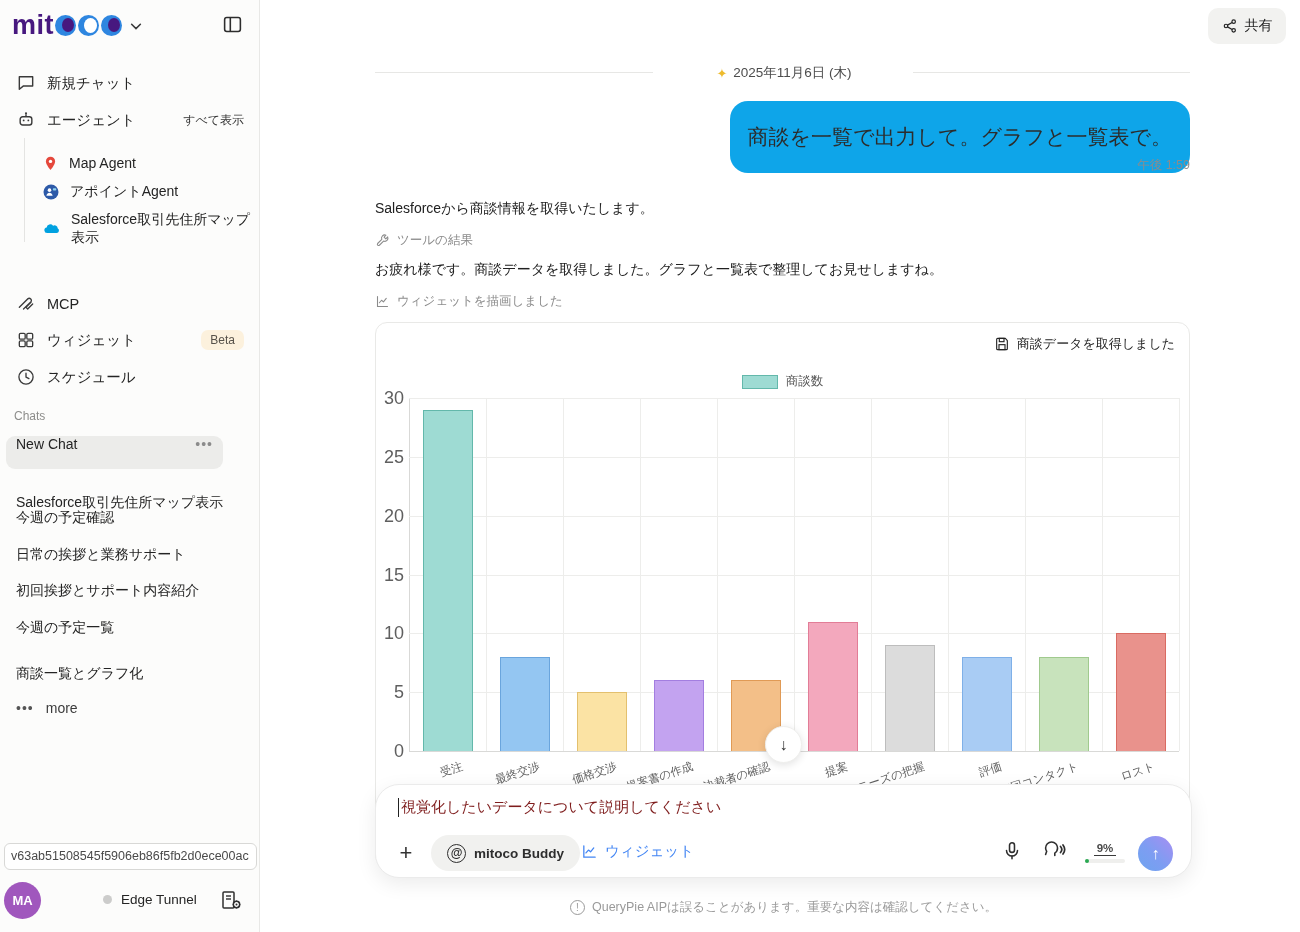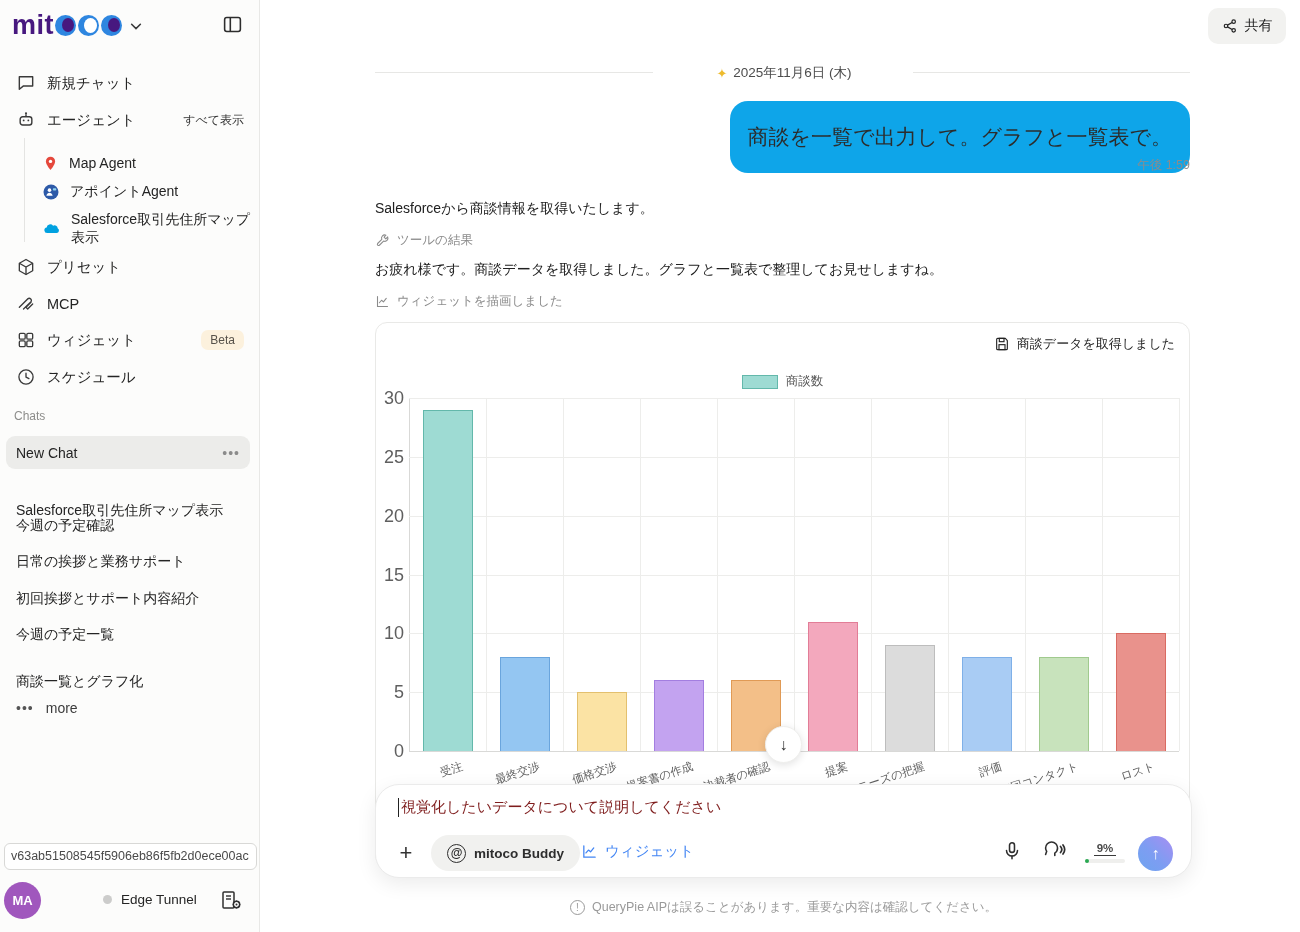--- a/index.html
+++ b/index.html
@@ -15,21 +15,21 @@
   .logo-o::after { content:""; position:absolute; left:6px; top:3px; width:13px; height:15px; border-radius:50%; background:#fff; }
   .logo-o.solid::after { background:#47187f; left:7px; top:3px; width:12px; height:14px; border-radius:50%; }
   .panel-btn { position:absolute; right:16px; top:14px; cursor:pointer; }
   .nav-item { position:absolute; left:0; width:260px; height:34px; display:flex; align-items:center; gap:11px; padding-left:16px; font-size:14.5px; color:#242424; cursor:pointer; }
   .nav-item .ico { width:20px; height:20px; color:#3a3a3a; flex:0 0 20px; }
   .show-all { position:absolute; right:16px; font-size:12px; color:#333; cursor:pointer; }
   .badge-beta { position:absolute; right:16px; background:#fcf1dd; color:#57524a; font-size:12px; padding:3px 9px; border-radius:7px; }
   .agent-item { position:absolute; left:42px; width:210px; height:30px; display:flex; align-items:center; gap:10px; font-size:14px; color:#242424; cursor:pointer; }
   #agent-guide { position:absolute; left:24px; top:138px; width:1px; height:104px; background:#e4e4e2; }
   .chats-header { position:absolute; left:14px; font-size:12px; color:#8d8d8b; }
-  .chat-item { position:absolute; left:6px; width:244px; height:33px; display:flex; align-items:center; padding:0 10px; font-size:14px; color:#242424; border-radius:9px; cursor:pointer; white-space:nowrap; overflow:hidden; }
+  .chat-item { position:absolute; left:6px; width:217px; height:33px; display:flex; align-items:flex-start; padding:0 10px; font-size:14px; color:#242424; border-radius:9px; cursor:pointer; white-space:nowrap; overflow:hidden; }
   .chat-item.selected { background:#ececea; }
   .chat-item .dots { margin-left:auto; color:#8b8b8b; font-size:14px; letter-spacing:1px; }
   .more-row { position:absolute; left:16px; display:flex; align-items:center; gap:12px; font-size:14px; color:#3c3c3c; cursor:pointer; }
   .more-row .dots { color:#555; letter-spacing:1px; font-size:14px; }
   #token-box { position:absolute; left:4px; top:843px; width:253px; height:27px; background:#fff; border:1px solid #d8d8d6; border-radius:6px; font-size:12.5px; color:#4a4a4a; line-height:25px; padding:0 6px; white-space:nowrap; overflow:hidden; }
   #avatar { position:absolute; left:4px; top:882px; width:37px; height:37px; border-radius:50%; background:#a057bd; color:#fff; font-size:13px; font-weight:bold; display:flex; align-items:center; justify-content:center; cursor:pointer; }
   #tunnel { position:absolute; left:103px; top:892px; display:flex; align-items:center; gap:9px; font-size:13.5px; color:#242424; }
   #tunnel .dot { width:9px; height:9px; border-radius:50%; background:#cccccb; }
   #org-settings { position:absolute; right:16px; top:888px; cursor:pointer; color:#2f2f2f; }
 
@@ -145,27 +145,20 @@
         <div class="agent-item" style="top: 214px;">
           <span>
             <svg width="19" height="19" viewBox="0 0 24 24">
               <path d="M6.5 16.5a3.5 3.5 0 01-.6-6.95A4.5 4.5 0 0114 7.3a3.8 3.8 0 015.8 3.2 3.2 3.2 0 01-1.3 6z" fill="#00a1e0"></path>
             </svg>
           </span>
           <span>Salesforce取引先住所マップ表示</span>
         </div>
       </div>
 
-    <div class="nav-item" style="top:250px">
-      <svg class="ico" viewBox="0 0 24 24">
-          <path d="M12 3l8 4.5v9L12 21l-8-4.5v-9z" fill="none" stroke="currentColor" stroke-width="1.6" stroke-linejoin="round"></path>
-          <path d="M4 7.5l8 4.5 8-4.5M12 12v9" fill="none" stroke="currentColor" stroke-width="1.6"></path>
-        </svg>
-      <span>プリセット</span>
-    </div>
 
     <div class="nav-item" style="top:287px">
       <svg class="ico" viewBox="0 0 24 24">
           <path d="M4 16L14 6a2.6 2.6 0 013.7 3.7L9 18M7 13l7.5-7.5M18 10l-6 6 2 2 6-6" fill="none" stroke="currentColor" stroke-width="1.6" stroke-linecap="round" stroke-linejoin="round"></path>
         </svg>
       <span>MCP</span>
     </div>
 
     <div class="nav-item" style="top:323px">
       <svg class="ico" viewBox="0 0 24 24">

